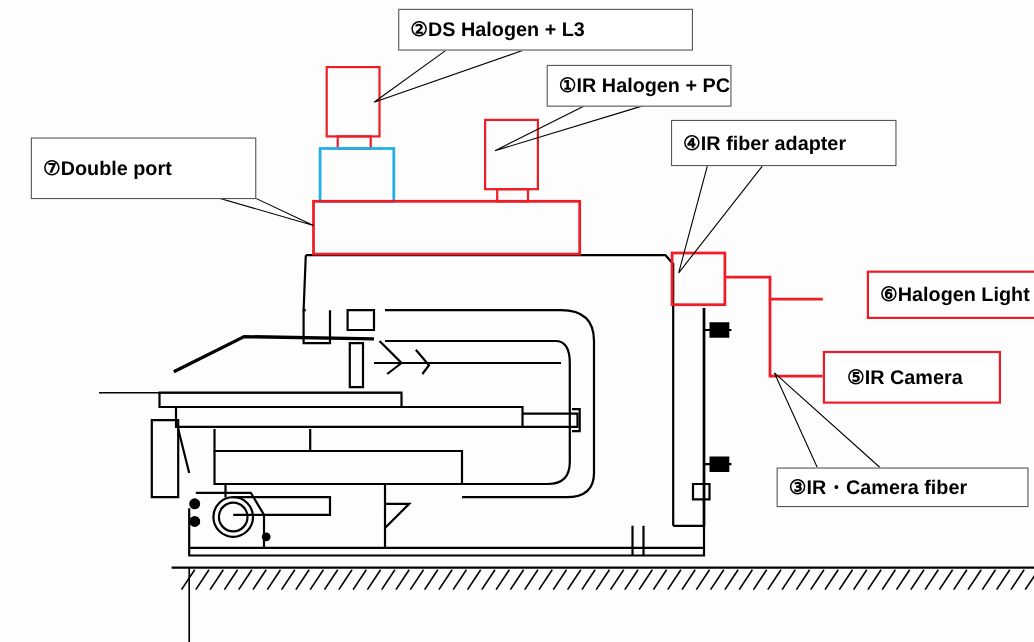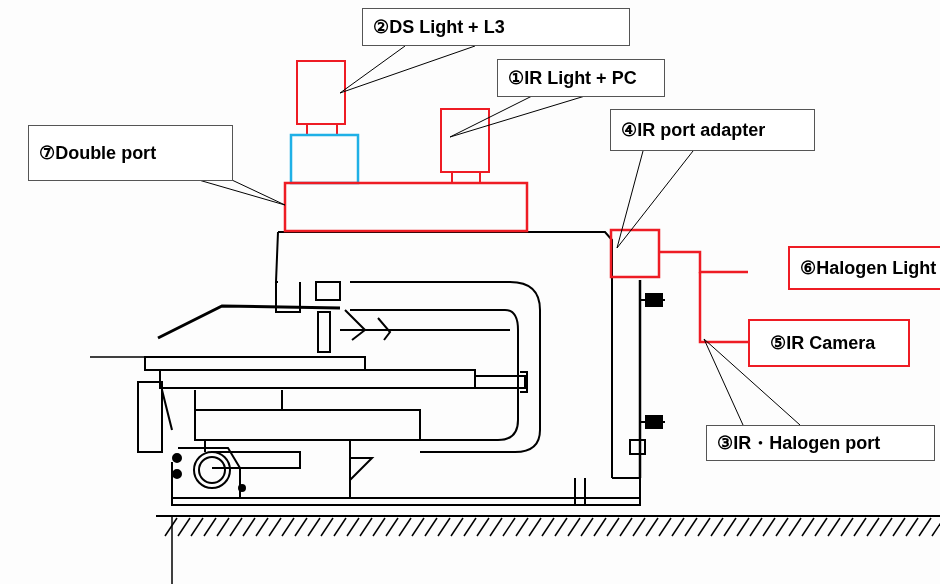--- a/index.html
+++ b/index.html
@@ -144,32 +144,32 @@
   <g fill="none" stroke="#000" stroke-width="1">
     <polyline points="405,46 340,93 475,46"></polyline>
     <polyline points="532,96 450,137 585,96"></polyline>
     <polyline points="147,165 285,205 200,165"></polyline>
     <polyline points="643,151 617,248 693,151"></polyline>
     <polyline points="743,425 704,339 800,425"></polyline>
   </g>
 </svg>
 
 <div class="callout gray" style="left:362px;top:8px;width:268px;height:38px;padding-left:10px;">
-  <span>②DS Light + L3</span>
+  <span>②DS Halogen + L3</span>
 </div>
 <div class="callout gray" style="left:497px;top:59px;width:168px;height:38px;padding-left:10px;">
-  <span>①IR Light + PC</span>
+  <span>①IR Halogen + PC</span>
 </div>
 <div class="callout gray" style="left:28px;top:125px;width:205px;height:56px;padding-left:10px;">
   <span>⑦Double port</span>
 </div>
 <div class="callout gray" style="left:610px;top:109px;width:205px;height:42px;padding-left:10px;">
-  <span>④IR port adapter</span>
+  <span>④IR fiber adapter</span>
 </div>
 <div class="callout red" style="left:788px;top:246px;width:162px;height:44px;padding-left:10px;text-align:center;">
   <span>⑥Halogen Light</span>
 </div>
 <div class="callout red" style="left:748px;top:319px;width:162px;height:48px;padding-left:20px;">
   <span>⑤IR Camera</span>
 </div>
 <div class="callout gray" style="left:706px;top:425px;width:229px;height:36px;padding-left:10px;">
-  <span>③IR・Halogen port</span>
+  <span>③IR・Camera fiber</span>
 </div>
 
 </body></html>

